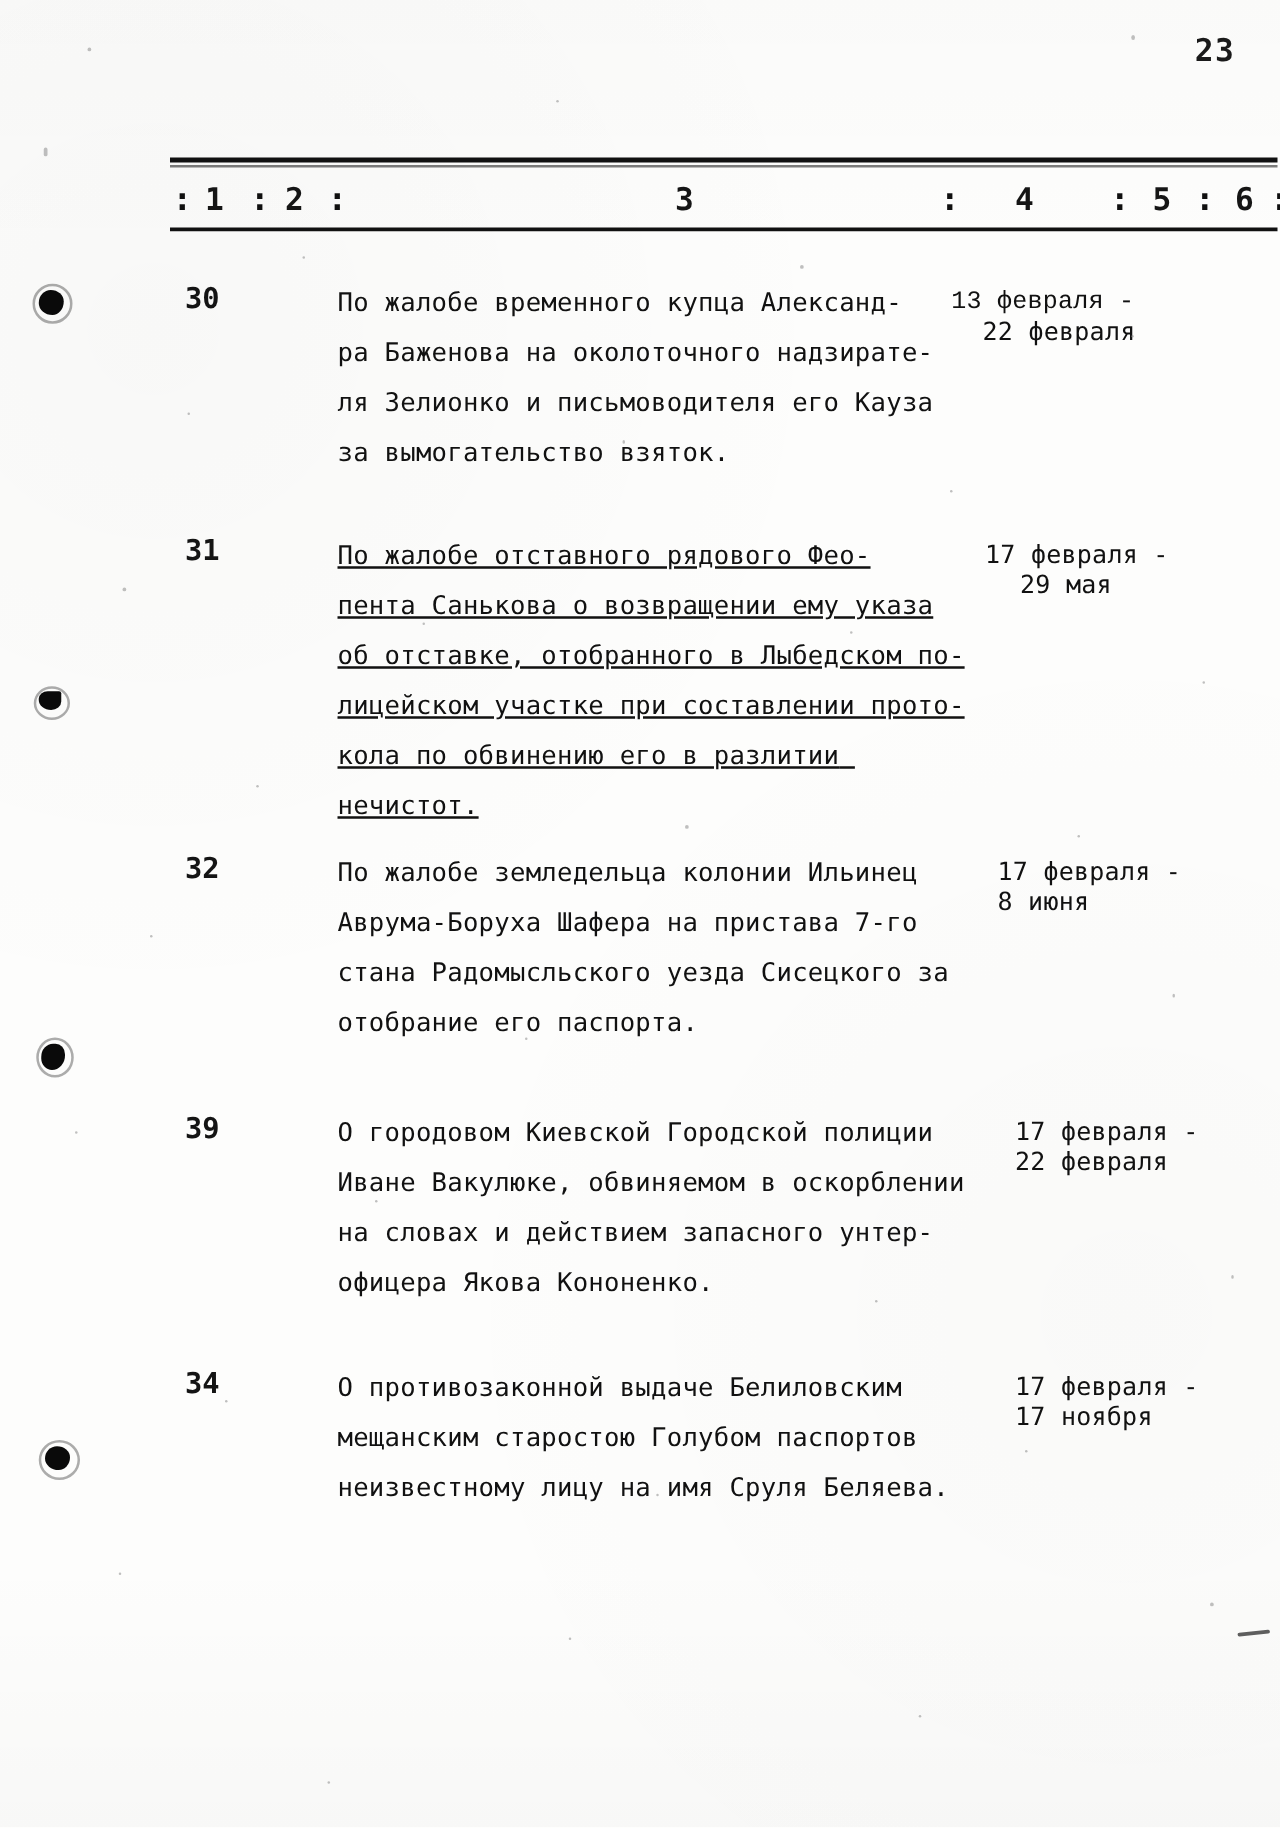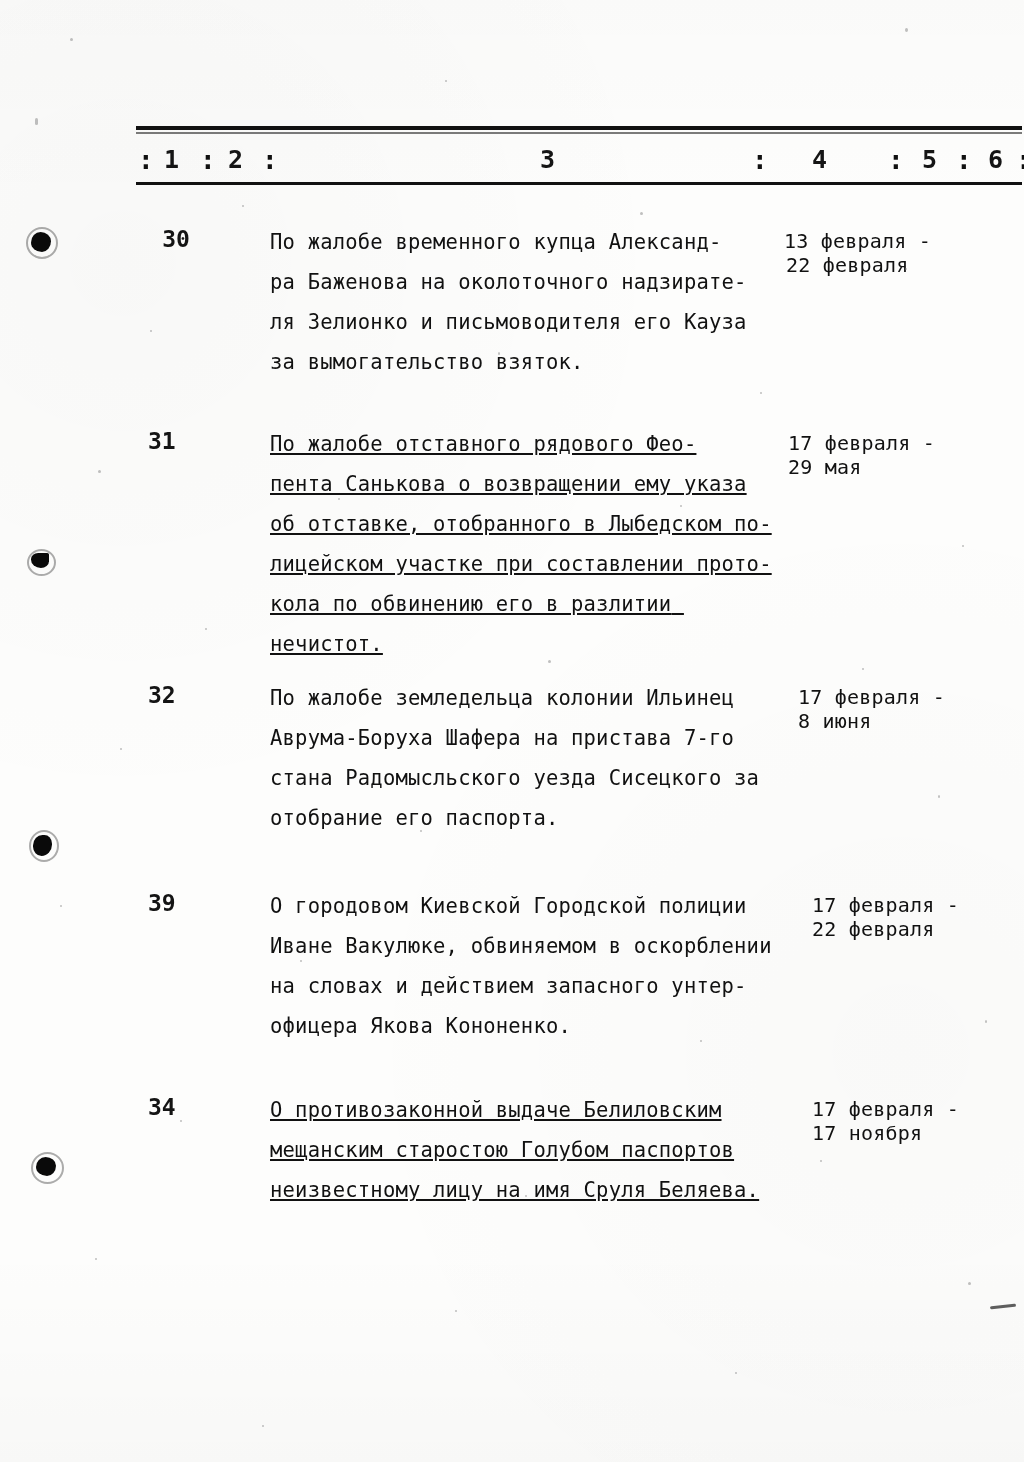--- a/index.html
+++ b/index.html
@@ -150,20 +150,21 @@
     pointer-events: none;
   }
 </style>
 </head>
 <body>
 
 <div class="page">
 
   <div class="scan-tint"></div>
 
+  <div class="page-number">23</div>
 
   <div class="table-head">
     <div class="rule rule-top"></div>
     <div class="rule rule-top-thin"></div>
     <div class="rule rule-bottom"></div>
 
     <div class="head-row">
       <span class="head-sep" style="left:2px;">:</span>
       <span class="head-cell" style="left:28px;">1</span>
       <span class="head-sep" style="left:64px;">:</span>
@@ -174,38 +175,38 @@
       <span class="head-cell" style="left:676px;">4</span>
       <span class="head-sep" style="left:752px;">:</span>
       <span class="head-cell" style="left:786px;">5</span>
       <span class="head-sep" style="left:820px;">:</span>
       <span class="head-cell" style="left:852px;">6</span>
       <span class="head-sep" style="left:880px;">:</span>
     </div>
   </div>
 
   <div class="row" style="top:222px;">
-    <div class="row-num" style="top:4px;text-align:center;">30</div>
+    <div class="row-num" style="top:4px;">30</div>
     <div class="row-desc" style="top:0px;">По жалобе временного купца Александ-
 ра Баженова на околоточного надзирате-
 ля Зелионко и письмоводителя его Кауза
 за вымогательство взяток.</div>
-    <div class="row-date" style="left:784px; top:6px;">13 февраля -</div>
+    <div class="row-date" style="left:761px; top:6px;font-family:Liberation Mono, monospace;">13 февраля -</div>
     <div class="row-date" style="left:786px; top:30px;">22 февраля</div>
   </div>
 
   <div class="row" style="top:424px;">
     <div class="row-num" style="top:4px;">31</div>
     <div class="row-desc" style="top:0px; width:520px;text-decoration:underline;">По жалобе отставного рядового Фео-
 пента Санькова о возвращении ему указа
 об отставке, отобранного в Лыбедском по-
 лицейском участке при составлении прото-
 кола по обвинению его в разлитии нечистот.</div>
     <div class="row-date" style="left:788px; top:6px;">17 февраля -</div>
-    <div class="row-date" style="left:788px; top:30px;">29 мая</div>
+    <div class="row-date" style="left:816px; top:30px;">29 мая</div>
   </div>
 
   <div class="row" style="top:678px;">
     <div class="row-num" style="top:4px;">32</div>
     <div class="row-desc" style="top:0px; width:520px;">По жалобе земледельца колонии Ильинец
 Аврума-Боруха Шафера на пристава 7-го
 стана Радомысльского уезда Сисецкого за
 отобрание его паспорта.</div>
     <div class="row-date" style="left:798px; top:6px;">17 февраля -</div>
     <div class="row-date" style="left:798px; top:30px;">8 июня</div>
@@ -216,21 +217,21 @@
     <div class="row-desc" style="top:0px; width:520px;">О городовом Киевской Городской полиции
 Иване Вакулюке, обвиняемом в оскорблении
 на словах и действием запасного унтер-
 офицера Якова Кононенко.</div>
     <div class="row-date" style="left:812px; top:6px;">17 февраля -</div>
     <div class="row-date" style="left:812px; top:30px;">22 февраля</div>
   </div>
 
   <div class="row" style="top:1090px;">
     <div class="row-num" style="top:4px;">34</div>
-    <div class="row-desc" style="top:0px; width:520px;text-decoration:underline;">О противозаконной выдаче Белиловским
+    <div class="row-desc" style="top:0px; width:520px;">О противозаконной выдаче Белиловским
 мещанским старостою Голубом паспортов
 неизвестному лицу на имя Сруля Беляева.</div>
     <div class="row-date" style="left:812px; top:6px;">17 февраля -</div>
     <div class="row-date" style="left:812px; top:30px;">17 ноября</div>
   </div>
 
   <div class="blob" style="left:31px; top:232px; width:20px; height:20px;"></div>
   <div class="blob-halo" style="left:26px; top:227px; width:28px; height:28px;"></div>
 
   <div class="blob" style="left:31px; top:553px; width:18px; height:15px; border-radius:40% 10% 45% 55%;"></div>

